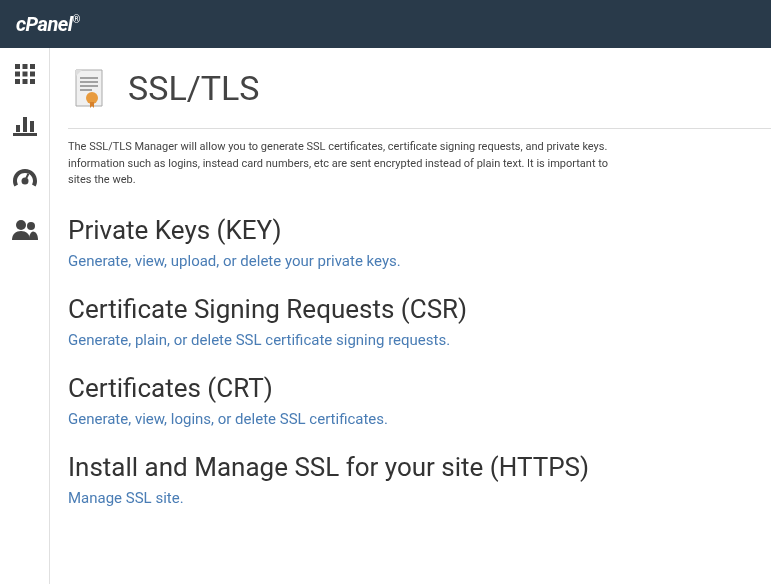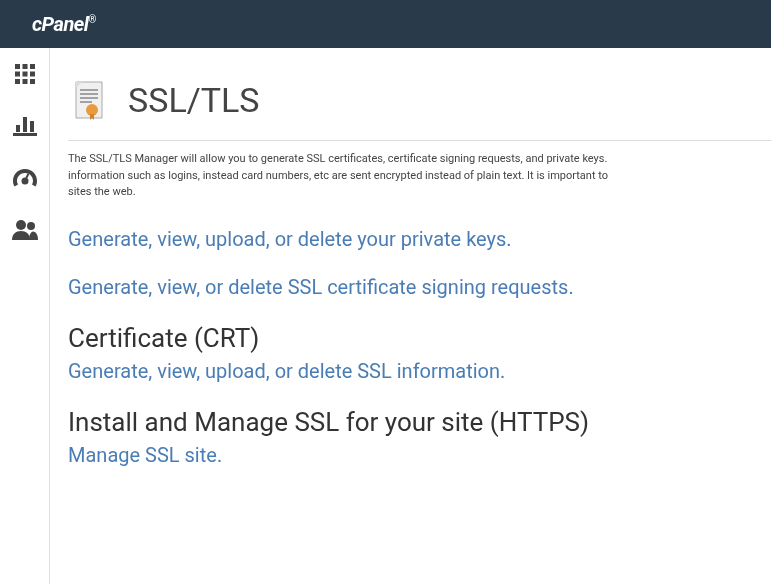--- a/index.html
+++ b/index.html
@@ -3,21 +3,21 @@
   <meta charset="utf-8">
   <style>
     * { margin: 0; padding: 0; box-sizing: border-box; }
     body { font-family: -apple-system, BlinkMacSystemFont, "Segoe UI", Roboto, Helvetica, Arial, sans-serif; background: #fff; }
     
     .header {
       background: #293a4a;
       height: 48px;
       display: flex;
       align-items: center;
-      padding: 0 32px;
+      padding: 0 16px;
     }
     .header-logo {
       color: #fff;
       font-size: 20px;
       font-weight: bold;
       font-style: italic;
       letter-spacing: -0.5px;
     }
     .header-logo .reg {
       font-size: 10px;
@@ -55,21 +55,20 @@
       flex: 1;
       padding: 18px 0 18px 18px;
       overflow: hidden;
     }
     
     .title-row {
       display: flex;
       align-items: center;
       gap: 16px;
       margin-bottom: 18px;
-      margin-top: 12px;
     }
     .title-icon {
       width: 44px;
       height: 44px;
     }
     .page-title {
       font-size: 34px;
       font-weight: 400;
       color: #444;
     }
@@ -92,21 +91,21 @@
     .section {
       margin-bottom: 24px;
     }
     .section-title {
       font-size: 26px;
       font-weight: 400;
       color: #333;
       margin-bottom: 6px;
     }
     .section-link {
-      font-size: 20px;
+      font-size: 15px;
       color: #4a7db5;
       text-decoration: none;
       cursor: pointer;
     }
   </style>
 </head>
 <body>
 
 <div class="header">
   <div class="header-logo">
@@ -182,30 +181,32 @@
 
     <hr class="hr">
 
     <div class="intro">
       <div>The SSL/TLS Manager will allow you to generate SSL certificates, certificate signing requests, and private keys.</div>
       <div>information such as logins, instead card numbers, etc are sent encrypted instead of plain text. It is important to</div>
       <div>sites the web.</div>
     </div>
 
     <div class="section">
+      <h2 class="section-title">Private Keys (KEY)</h2>
       <a class="section-link">Generate, view, upload, or delete your private keys.</a>
     </div>
 
     <div class="section">
-      <a class="section-link">Generate, view, or delete SSL certificate signing requests.</a>
-    </div>
-
-    <div class="section">
-      <h2 class="section-title">Certificate (CRT)</h2>
-      <a class="section-link">Generate, view, upload, or delete SSL information.</a>
+      <h2 class="section-title">Certificate Signing Requests (CSR)</h2>
+      <a class="section-link">Generate, plain, or delete SSL certificate signing requests.</a>
+    </div>
+
+    <div class="section">
+      <h2 class="section-title">Certificates (CRT)</h2>
+      <a class="section-link">Generate, view, logins, or delete SSL certificates.</a>
     </div>
 
     <div class="section">
       <h2 class="section-title">Install and Manage SSL for your site (HTTPS)</h2>
       <a class="section-link">Manage SSL site.</a>
     </div>
   </div>
 </div>
 
 </body></html>

